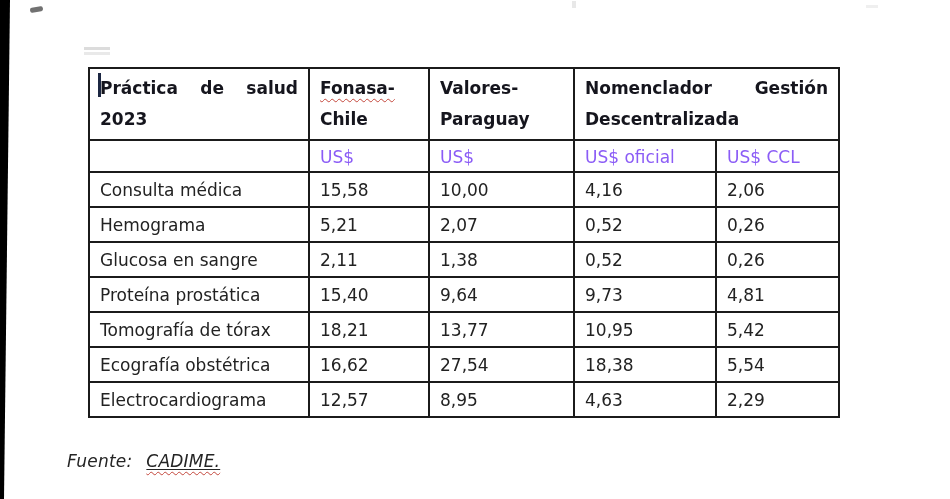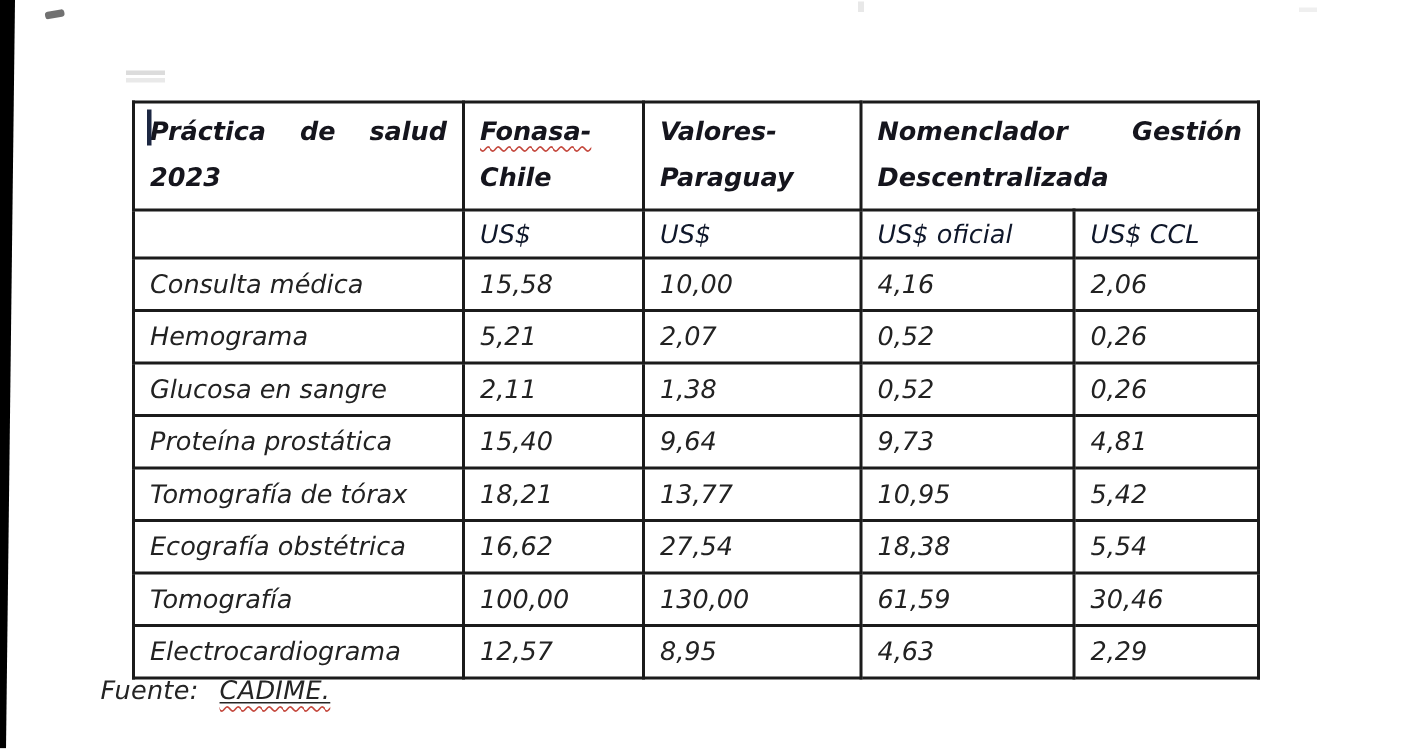--- a/index.html
+++ b/index.html
@@ -21,34 +21,34 @@
   .art-smudge{
     position:absolute;left:84px;top:47px;width:26px;height:3px;background:#dcdcdc;
     box-shadow:0 5px 0 #e9e9e9;
   }
   .art-t1{position:absolute;left:572px;top:1px;width:4px;height:7px;background:#e8e8e8;}
   .art-t2{position:absolute;left:866px;top:5px;width:12px;height:3px;background:#efefef;}
 
   
   table.price-table{
     position:absolute;left:88px;top:67px;width:750px;
-    border-collapse:collapse;table-layout:fixed;font-style:italic;
+    border-collapse:collapse;table-layout:fixed;
   }
   td{
     border:2px solid #1b1b1b;
     padding:2px 10px 0 10px;
     vertical-align:top;
     font-size:17px;
     overflow:hidden;
     white-space:nowrap;
   }
   tr.h1 td{height:66px;font-weight:bold;color:#15151d;padding-top:4px;}
   tr.h1 .hl{line-height:31px;}
   .just{text-align:justify;text-align-last:justify;}
-  tr.h2 td{height:28px;line-height:28px;font-weight:normal;color:#0f172a;border-radius:14px;}
+  tr.h2 td{height:28px;line-height:28px;font-weight:normal;color:#8b5cf6;border-radius:14px;}
   tr.dr td{height:31px;line-height:31px;color:#222222;}
 
   .practice-cell{position:relative;}
   .caret{
     position:absolute;left:8px;top:4px;width:3px;height:24px;background:#1c2742;
   }
   .wavy{
     text-decoration-line:underline;text-decoration-style:wavy;
     text-decoration-color:#c4473c;text-decoration-thickness:1px;
     text-underline-offset:4px;
@@ -149,27 +149,20 @@
       <td>5,42</td>
     </tr>
     <tr class="dr">
       <td>Ecografía obstétrica</td>
       <td>16,62</td>
       <td>27,54</td>
       <td>18,38</td>
       <td>5,54</td>
     </tr>
     <tr class="dr">
-      <td>Tomografía</td>
-      <td>100,00</td>
-      <td>130,00</td>
-      <td>61,59</td>
-      <td>30,46</td>
-    </tr>
-    <tr class="dr">
       <td>Electrocardiograma</td>
       <td>12,57</td>
       <td>8,95</td>
       <td>4,63</td>
       <td>2,29</td>
     </tr>
   </tbody>
 </table>
 
 <div class="source">

